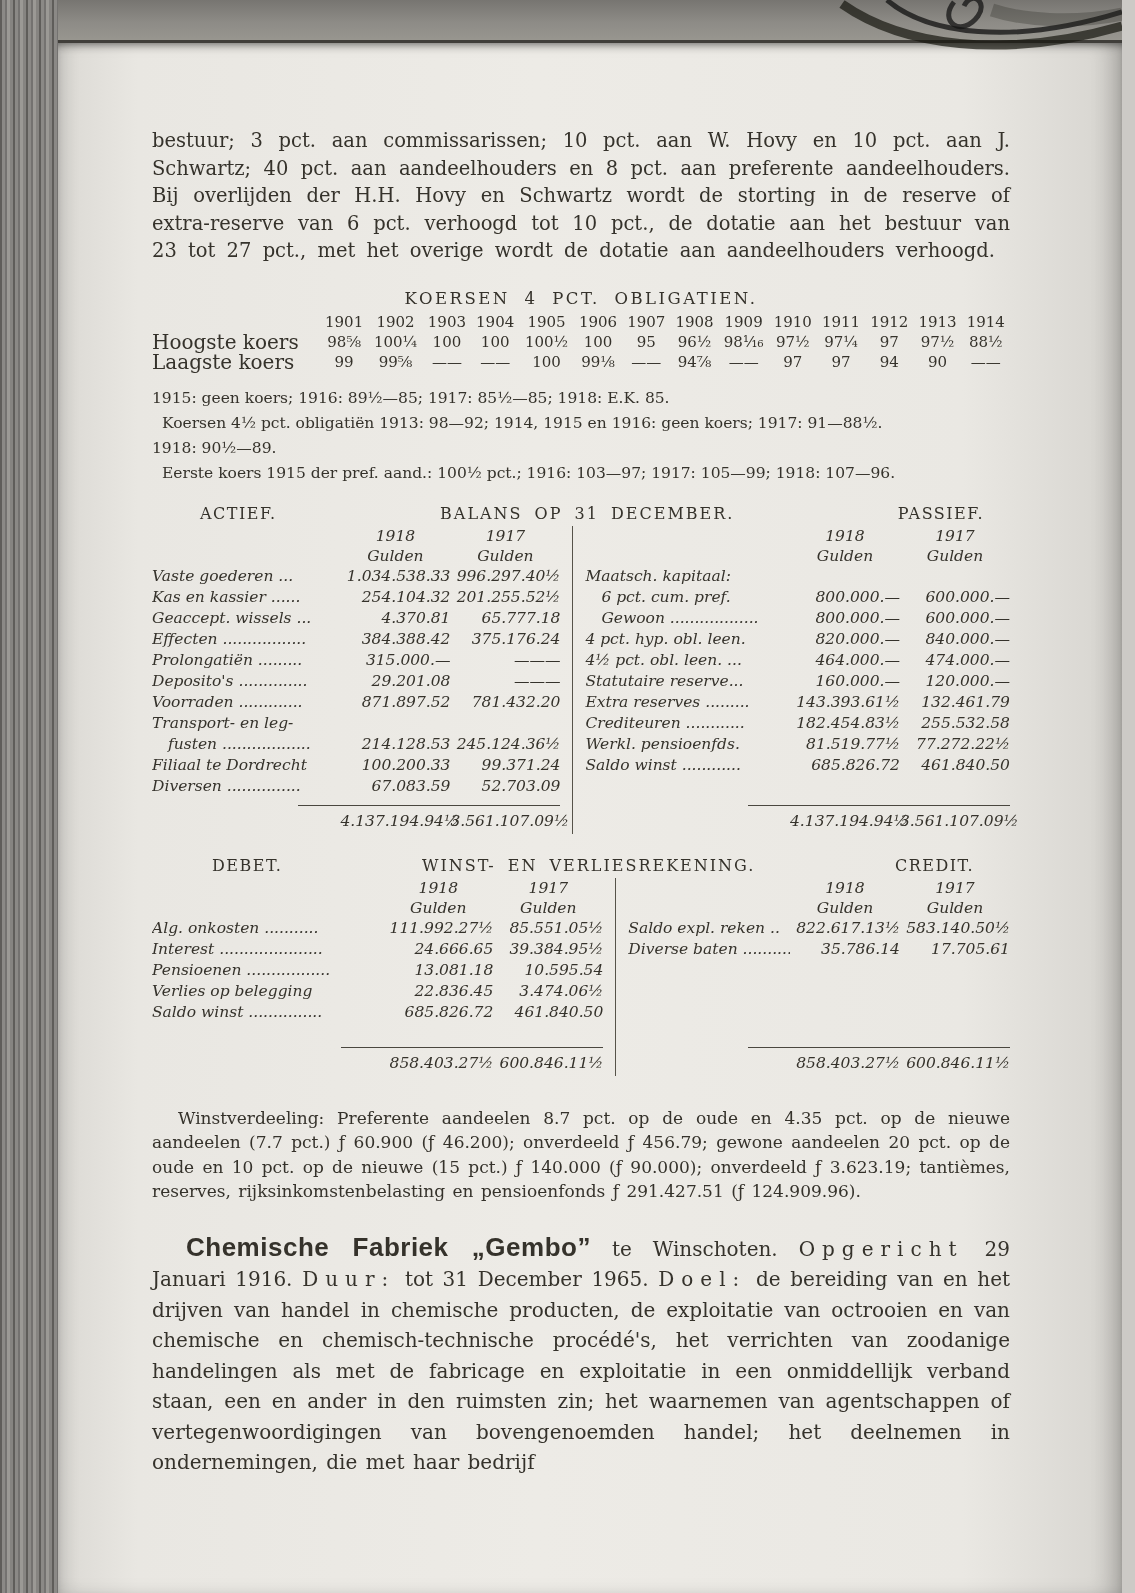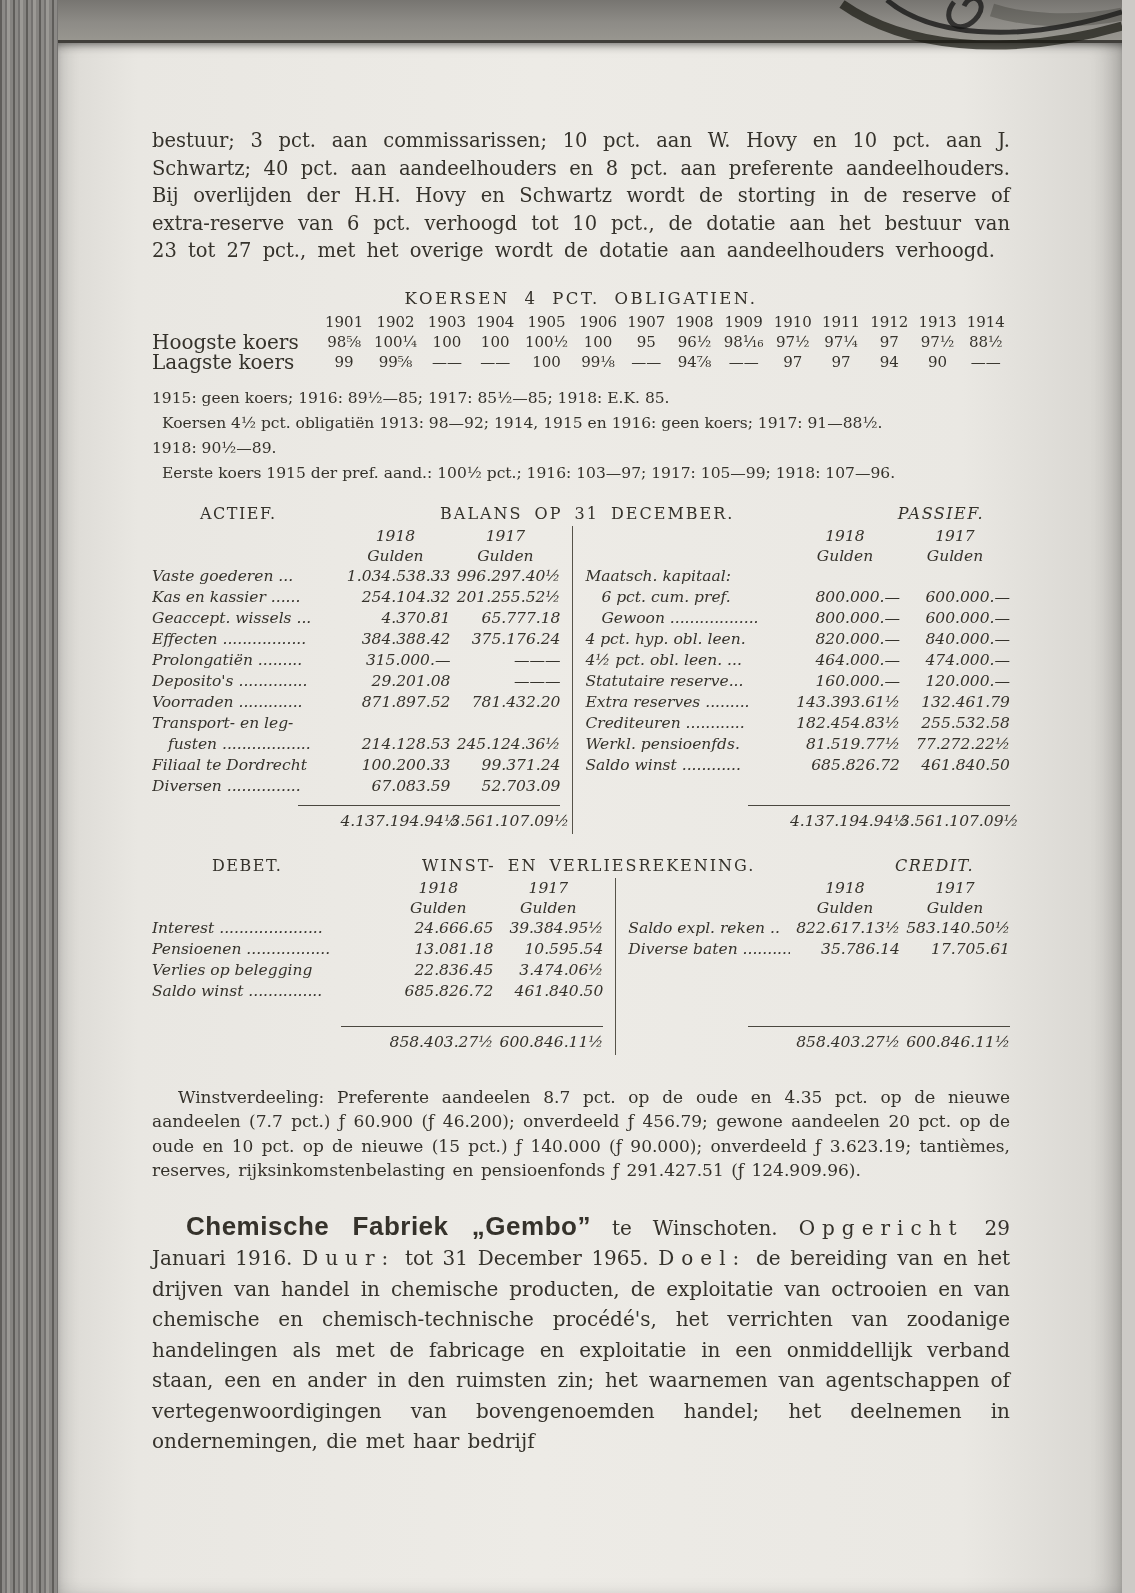--- a/index.html
+++ b/index.html
@@ -27,21 +27,21 @@
   .ktitle{margin-top:24px;text-align:center;font-size:16.5px;letter-spacing:2.5px;word-spacing:7px;}
   table.koersen{width:100%;border-collapse:collapse;margin-top:4px;font-size:15px;}
   table.koersen td{padding:0;text-align:center;line-height:20px;white-space:nowrap;}
   table.koersen td.klabel{text-align:left;width:168px;font-size:20px;}
   .knotes{margin-top:14px;font-size:15.5px;line-height:25px;}
   .knotes .c{text-align:left;}
   .knotes .l{text-align:left;padding-left:10px;}
   
   .secthead{display:flex;justify-content:space-between;align-items:baseline;margin-top:18px;
     font-size:16px;letter-spacing:1.5px;line-height:20px;}
-  .secthead .hl{padding-left:48px;} .secthead .hr{padding-right:26px;font-style:italic;}
+  .secthead .hl{padding-left:48px;} .secthead .hr{padding-right:26px;}
   .secthead .hc{letter-spacing:2px;word-spacing:5px;}
   .twocol{display:flex;align-items:stretch;margin-top:2px;}
   .half{box-sizing:border-box;display:flex;flex-direction:column;font-style:italic;}
   .half.hleft{padding-right:12px;}
   .half.hright{border-left:1px solid #565349;padding-left:12px;}
   .balans .hleft{width:49%;} .balans .hright{width:51%;}
   .wv .hleft{width:54%;} .wv .hright{width:46%;}
   .colhead{display:flex;font-size:15.5px;line-height:20px;}
   .colhead .sp{flex:1;}
   .colhead .ch{width:110px;text-align:center;white-space:nowrap;}
@@ -312,20 +312,25 @@
           <span class="sp"></span>
           <span class="ch">1918</span>
           <span class="ch">1917</span>
         </div>
         <div class="colhead">
           <span class="sp"></span>
           <span class="ch">Gulden</span>
           <span class="ch">Gulden</span>
         </div>
         <div class="trow">
+          <span class="tlabel">Alg. onkosten ...........</span>
+          <span class="tnum">111.992.27½</span>
+          <span class="tnum">85.551.05½</span>
+        </div>
+        <div class="trow">
           <span class="tlabel">Interest .....................</span>
           <span class="tnum">24.666.65</span>
           <span class="tnum">39.384.95½</span>
         </div>
         <div class="trow">
           <span class="tlabel">Pensioenen .................</span>
           <span class="tnum">13.081.18</span>
           <span class="tnum">10.595.54</span>
         </div>
         <div class="trow">

